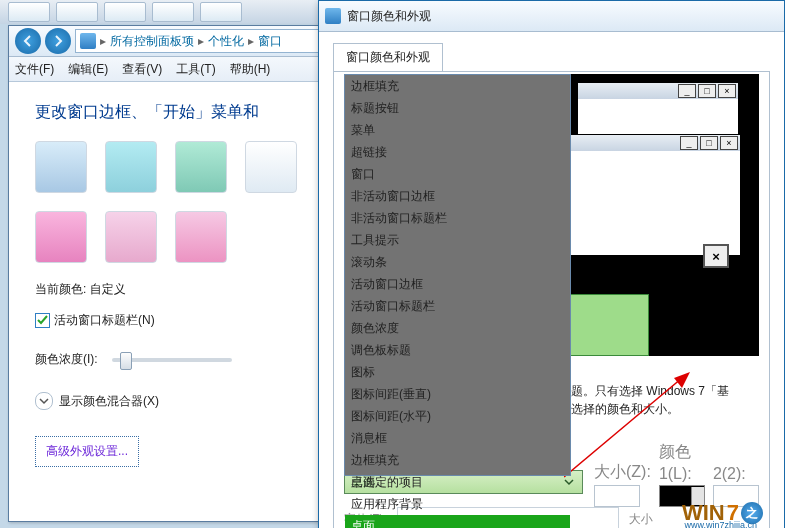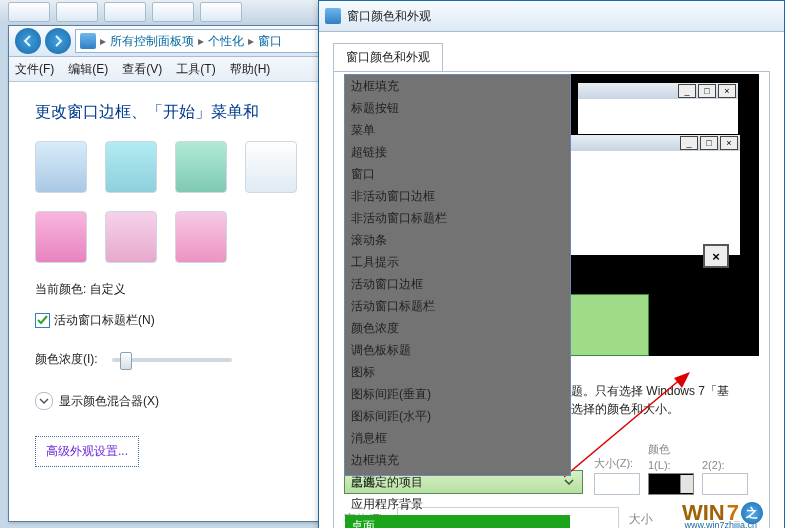--- a/index.html
+++ b/index.html
@@ -51,21 +51,21 @@
 
 .preview{position:absolute;right:10px;top:2px;width:190px;height:270px;background:#000;padding:6px}
 .pv-win{position:absolute;background:#fff;border:1px solid #000}
 .pv-caption{height:16px;background:linear-gradient(#e8eef4,#c8d4e2);display:flex;align-items:center;justify-content:flex-end;gap:2px;padding:0 2px}
 .pv-btn{width:16px;height:12px;border:1px solid #444;background:#eee;display:flex;align-items:center;justify-content:center;font-size:9px}
 .pv-close{position:absolute;right:30px;top:170px;width:22px;height:20px;border:2px solid #555;background:#eee;display:flex;align-items:center;justify-content:center;font-size:13px;font-weight:bold}
 .pv-green{position:absolute;left:0;bottom:0;width:90px;height:60px;background:#9edc8a;border:1px solid #3a8a3a}
 .hint{position:absolute;right:10px;top:310px;width:200px;color:#222;line-height:18px}
 .ctrl-row{position:absolute;left:260px;top:370px;right:8px;display:flex;align-items:flex-end;gap:8px;color:#666}
 .ctrl-col{display:flex;flex-direction:column;gap:2px}
-.ctrl-label{font-size:11px;color:#888}
+.ctrl-label{font-size:16px;color:#888}
 .mini-input{width:44px;height:20px;border:1px solid #b8c4d0;background:#fff}
 .color-pick{width:44px;height:20px;border:1px solid #888;background:#000;display:flex;align-items:center;justify-content:flex-end}
 .color-pick::after{content:"";width:12px;height:18px;background:#e4e4e4;border-left:1px solid #888}
 .font-row{position:absolute;left:10px;top:435px;right:8px;display:flex;align-items:center;gap:10px;color:#888}
 .font-box{width:220px;height:22px;border:1px solid #c8d2dc;background:#fff}
 .watermark{position:absolute;right:6px;bottom:6px;display:flex;align-items:center;gap:2px;pointer-events:none}
 .wm7{font-size:22px;font-weight:bold;color:#a16207}
 .wm-dot{width:22px;height:22px;border-radius:11px;background:radial-gradient(#57aef0,#1a6aa8);display:flex;align-items:center;justify-content:center;color:#fff;font-size:12px;font-weight:bold}
 .wm-sub{position:absolute;right:6px;bottom:-4px;font-size:9px;color:#1a6aa8}
 
@@ -165,22 +165,22 @@
       <div class="tab-pane">
 
         <div class="dd-list" id="ddlist">
             <div class="dd-item">边框填充</div>
             <div class="dd-item">标题按钮</div>
             <div class="dd-item">菜单</div>
             <div class="dd-item">超链接</div>
             <div class="dd-item">窗口</div>
             <div class="dd-item">非活动窗口边框</div>
             <div class="dd-item">非活动窗口标题栏</div>
+            <div class="dd-item">工具提示</div>
             <div class="dd-item">滚动条</div>
-            <div class="dd-item">工具提示</div>
             <div class="dd-item">活动窗口边框</div>
             <div class="dd-item">活动窗口标题栏</div>
             <div class="dd-item">颜色浓度</div>
             <div class="dd-item">调色板标题</div>
             <div class="dd-item">图标</div>
             <div class="dd-item">图标间距(垂直)</div>
             <div class="dd-item">图标间距(水平)</div>
             <div class="dd-item">消息框</div>
             <div class="dd-item">边框填充</div>
             <div class="dd-item">已选定的项目</div>

